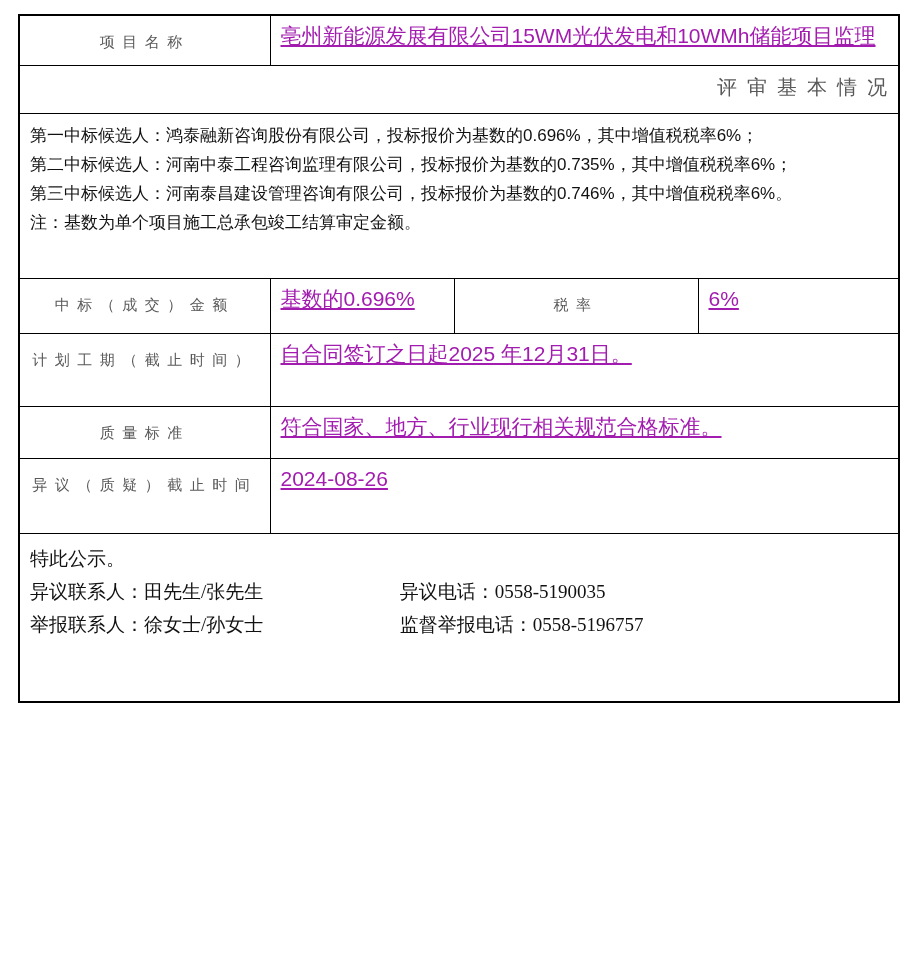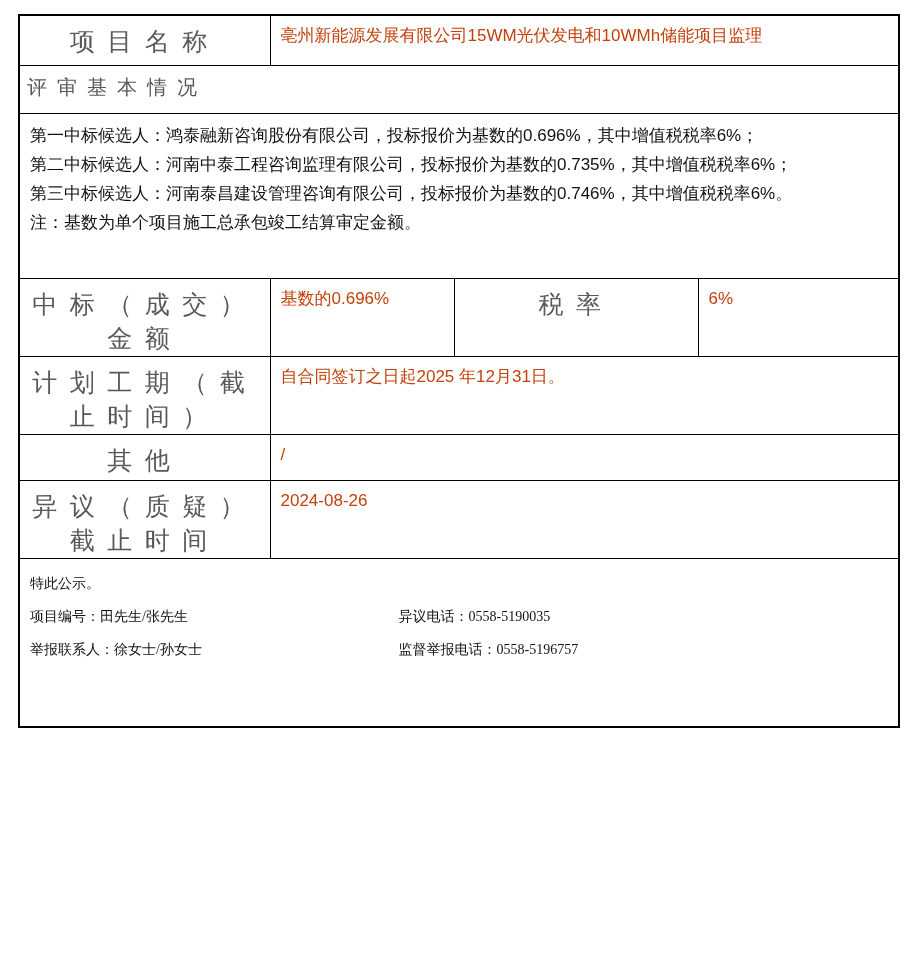--- a/index.html
+++ b/index.html
@@ -21,52 +21,53 @@
     border: 2px solid #000;
   }
   table.doc td {
     border: 1px solid #000;
     vertical-align: top;
     overflow: hidden;
   }
   td.label {
     color: #595959;
     font-family: "Liberation Serif", "DejaVu Serif", serif;
-    font-size: 25px;
+    font-size: 15px;
     text-align: center;
     letter-spacing: 0.5em;
     padding: 9px 4px 0 4px;
     line-height: 34px;
   }
   td.value {
-    color: #c2410c;
-    font-size: 17px;
+    color: #a21caf;
+    font-size: 21px;
     padding: 8px 8px 0 10px;
     line-height: 24px;
+    text-decoration: underline;
   }
   td.review-header {
     color: #595959;
     font-family: "Liberation Serif", "DejaVu Serif", serif;
     font-size: 20px;
-    text-align: left;
+    text-align: right;
     letter-spacing: 0.5em;
     padding-top: 8px;
     padding-left: 7px;
   }
   td.review-body {
     color: #111111;
     font-size: 17px;
     padding: 7px 10px 0 10px;
     margin-top: 36px;
   }
   td.review-body .rline { line-height: 29px; }
   td.footer-cell {
     font-family: "Liberation Serif", "DejaVu Serif", serif;
     color: #111111;
-    font-size: 14px;
+    font-size: 19px;
     padding: 8px 28px 0 10px;
   }
   .footer-line { line-height: 33px; }
   .contact-left { display: inline-block; width: 365px; }
 </style>
 </head>
 <body>
 
 <div class="page">
   <table class="doc">
@@ -105,36 +106,36 @@
       <td class="value">基数的0.696%</td>
       <td class="label">税率</td>
       <td class="value">6%</td>
     </tr>
 
     <tr style="height:73px">
       <td class="label">计划工期（截止时间）</td>
       <td class="value" colspan="3">自合同签订之日起2025 年12月31日。</td>
     </tr>
 
+    <tr style="height:52px">
+      <td class="label">质量标准</td>
+      <td class="value" colspan="3">符合国家、地方、行业现行相关规范合格标准。</td>
+    </tr>
 
-    <tr style="height:46px">
-      <td class="label">其他</td>
-      <td class="value" colspan="3">/</td>
-    </tr>
 
     <tr style="height:75px">
       <td class="label">异议（质疑）截止时间</td>
       <td class="value" colspan="3">2024-08-26</td>
     </tr>
 
     <tr style="height:169px">
       <td class="footer-cell" colspan="4">
         <div class="footer-line">特此公示。</div>
         <div class="footer-line">
-          <span class="contact-left">项目编号：田先生/张先生</span>
+          <span class="contact-left">异议联系人：田先生/张先生</span>
           <span>异议电话：0558-5190035</span>
         </div>
         <div class="footer-line">
           <span class="contact-left">举报联系人：徐女士/孙女士</span>
           <span>监督举报电话：0558-5196757</span>
         </div>
       </td>
     </tr>
   </tbody>
     </table>

